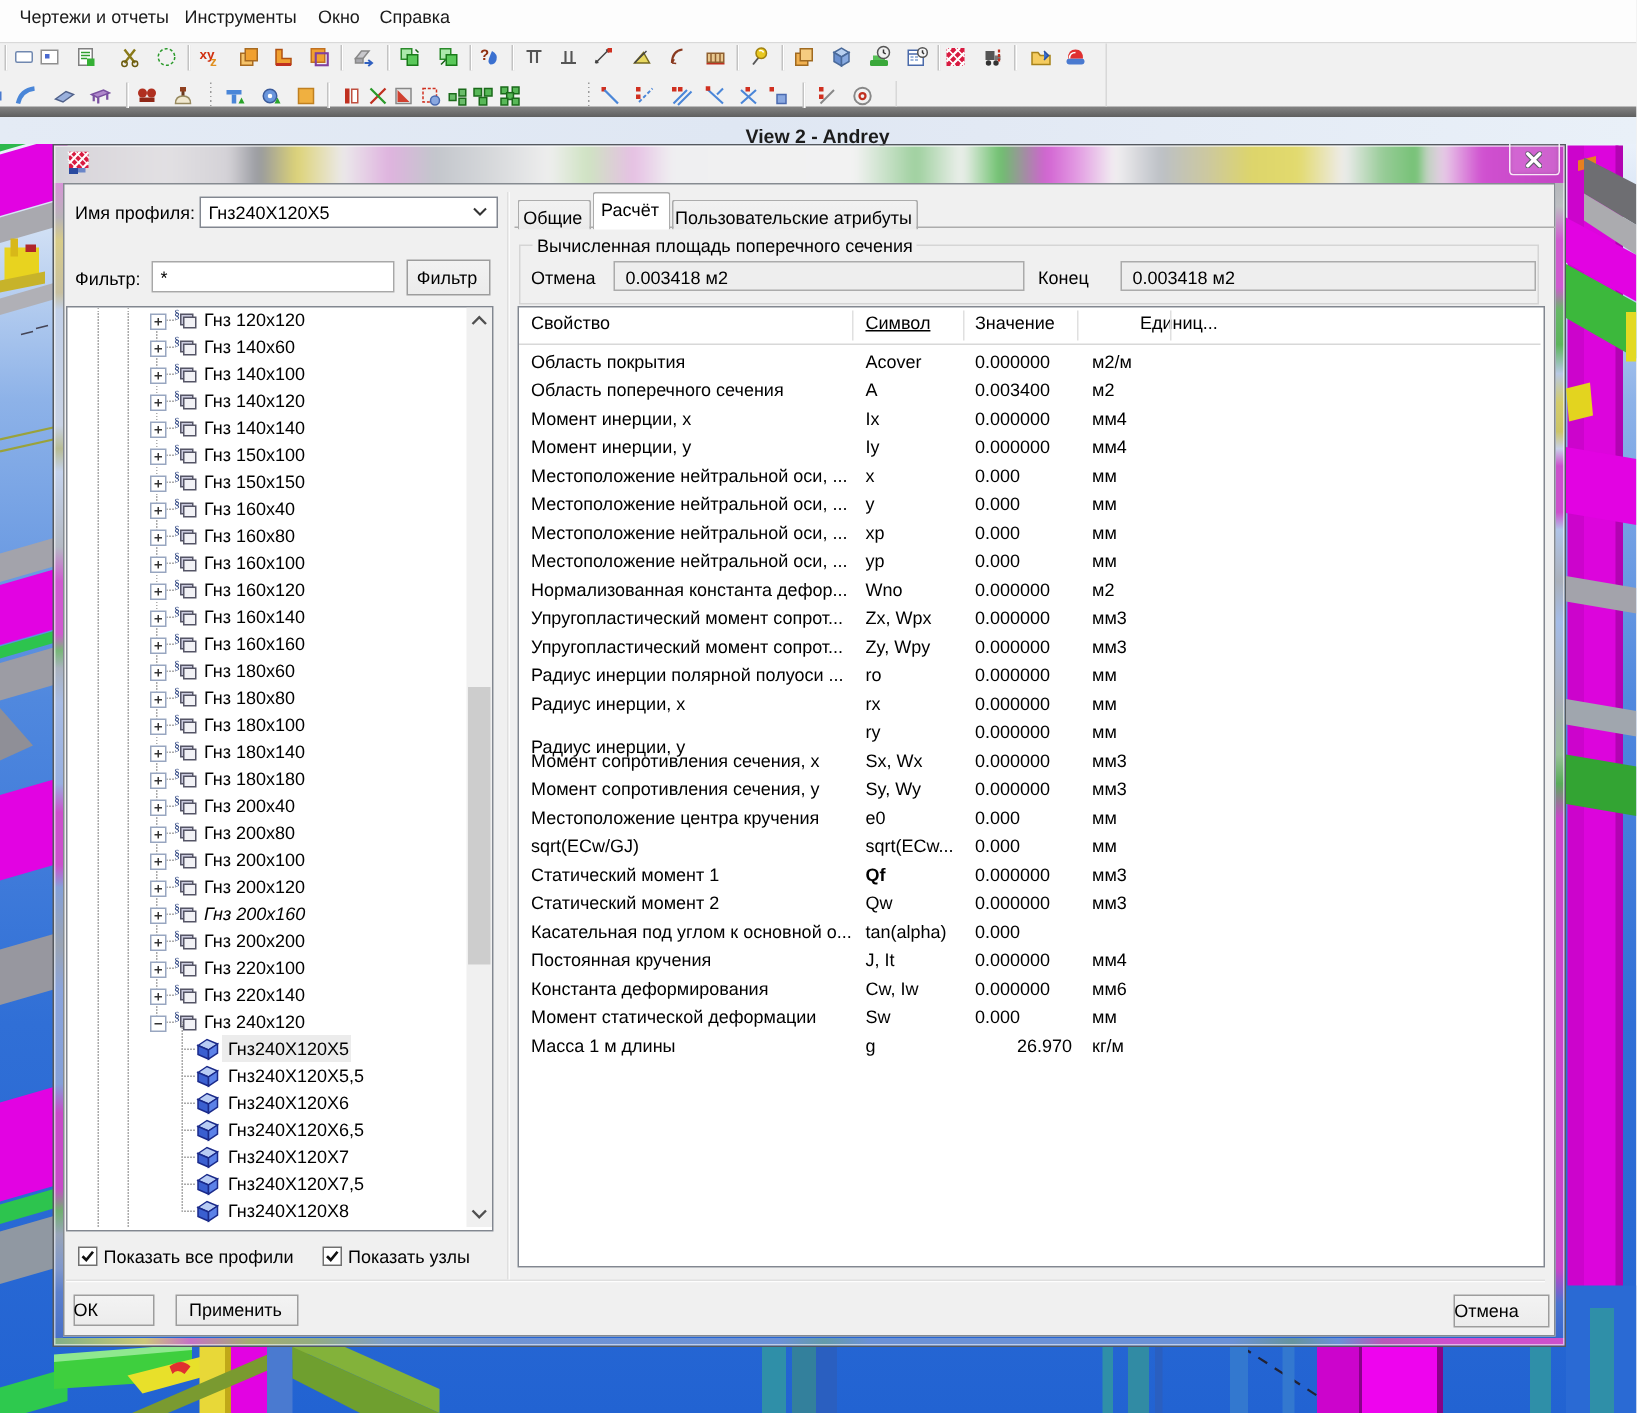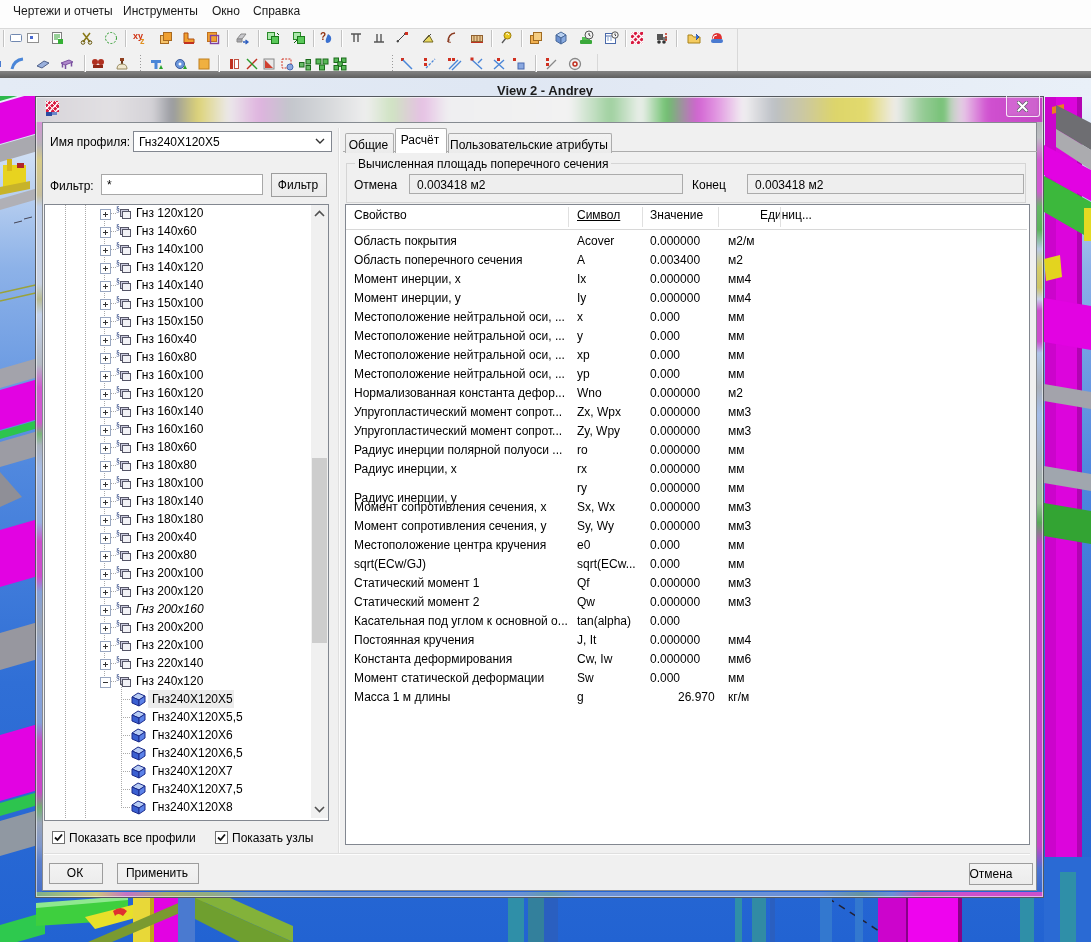--- a/index.html
+++ b/index.html
@@ -770,21 +770,21 @@
       <path d="M2 5.5 L4.5 8 L9 2.5" fill="none" stroke="#111" stroke-width="1.8"></path>
     </svg>
 <div class="abs t12" style="left:34px;top:735px;">Показать все профили</div>
 <div class="abs" style="left:180px;top:735px;width:11px;height:11px;background:#fff;border:1px solid #707070;"></div>
 <svg class="abs" style="left:181px;top:736px;" width="11" height="11" viewBox="0 0 11 11">
       <path d="M2 5.5 L4.5 8 L9 2.5" fill="none" stroke="#111" stroke-width="1.8"></path>
     </svg>
 <div class="abs t12" style="left:197px;top:735px;">Показать узлы</div>
 <div class="abs" style="left:9px;top:757px;width:986px;height:1px;background:#dfdfdf;border-bottom:1px solid #fdfdfd;"></div>
 <div class="abs" style="left:14px;top:767px;width:52px;height:19px;background:linear-gradient(#f3f3f3,#ececec);border:1px solid #9d9d9d;"></div>
-<div class="abs t12" style="left:14px;top:770px;width:52px;text-align:center;">ОК</div>
+<div class="abs t12" style="left:14px;top:770px;width:52px;text-align:left;">ОК</div>
 <div class="abs" style="left:82px;top:767px;width:80px;height:19px;background:linear-gradient(#f3f3f3,#ececec);border:1px solid #9d9d9d;"></div>
 <div class="abs t12" style="left:82px;top:770px;width:80px;text-align:center;">Применить</div>
 <div class="abs" style="left:934px;top:767px;width:62px;height:20px;background:linear-gradient(#f3f3f3,#ececec);border:1px solid #9d9d9d;"></div>
 <div class="abs t12" style="left:934px;top:771px;width:44px;text-align:center;">Отмена</div>
 <div class="abs" style="left:303px;top:32px;width:1px;height:725px;background:#dfdfdf;border-right:1px solid #fbfbfb;"></div>
 <div class="abs" style="left:308px;top:55px;width:694px;height:1px;background:#acacac;"></div>
 <div class="abs" style="left:310px;top:37px;width:47px;height:19px;background:linear-gradient(#f2f2f2,#ebebeb);border:1px solid #acacac;border-bottom:none;border-radius:2px 2px 0 0;"></div>
 <div class="abs t12" style="left:310px;top:42px;width:47px;text-align:center;">Общие</div>
 <div class="abs" style="left:360px;top:32px;width:50px;height:24px;background:#fff;border:1px solid #acacac;border-bottom:none;border-radius:2px 2px 0 0;"></div>
 <div class="abs t12" style="left:360px;top:37px;width:50px;text-align:center;">Расчёт</div>
@@ -874,21 +874,21 @@
     <div class="abs t12" style="left:693px;top:423px;">мм3</div>
     <div class="abs t12" style="left:319px;top:442px;">Местоположение центра кручения</div>
     <div class="abs t12" style="left:542px;top:442px;">e0</div>
     <div class="abs t12" style="left:615px;top:442px;">0.000</div>
     <div class="abs t12" style="left:693px;top:442px;">мм</div>
     <div class="abs t12" style="left:319px;top:461px;">sqrt(ECw/GJ)</div>
     <div class="abs t12" style="left:542px;top:461px;">sqrt(ECw...</div>
     <div class="abs t12" style="left:615px;top:461px;">0.000</div>
     <div class="abs t12" style="left:693px;top:461px;">мм</div>
     <div class="abs t12" style="left:319px;top:480px;">Статический момент 1</div>
-    <div class="abs t12" style="left:542px;top:480px;">Qf</div>
+    <div class="abs t12" style="left:542px;top:480px;font-weight:bold;">Qf</div>
     <div class="abs t12" style="left:615px;top:480px;">0.000000</div>
     <div class="abs t12" style="left:693px;top:480px;">мм3</div>
     <div class="abs t12" style="left:319px;top:499px;">Статический момент 2</div>
     <div class="abs t12" style="left:542px;top:499px;">Qw</div>
     <div class="abs t12" style="left:615px;top:499px;">0.000000</div>
     <div class="abs t12" style="left:693px;top:499px;">мм3</div>
     <div class="abs t12" style="left:319px;top:518px;">Касательная под углом к основной о...</div>
     <div class="abs t12" style="left:542px;top:518px;">tan(alpha)</div>
     <div class="abs t12" style="left:615px;top:518px;">0.000</div>
     <div class="abs t12" style="left:319px;top:537px;">Постоянная кручения</div>

